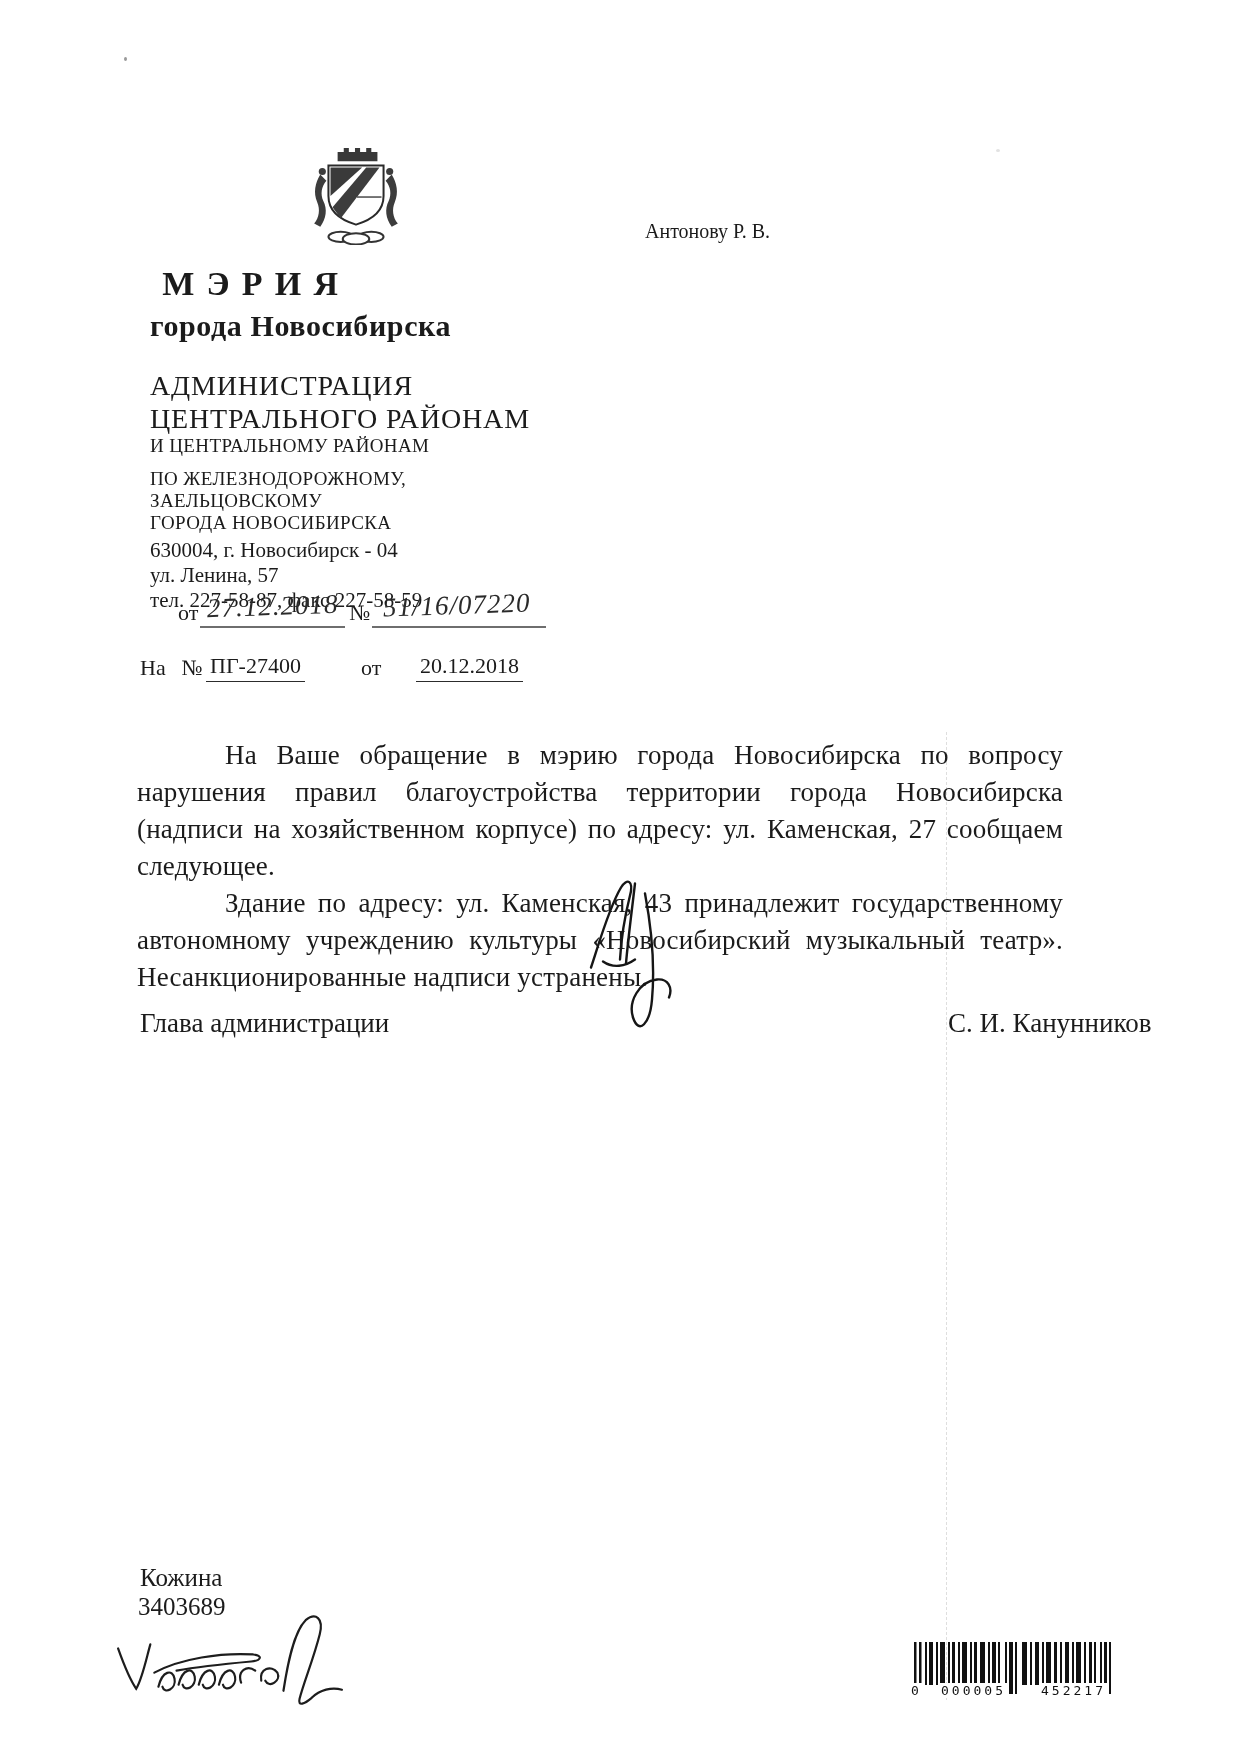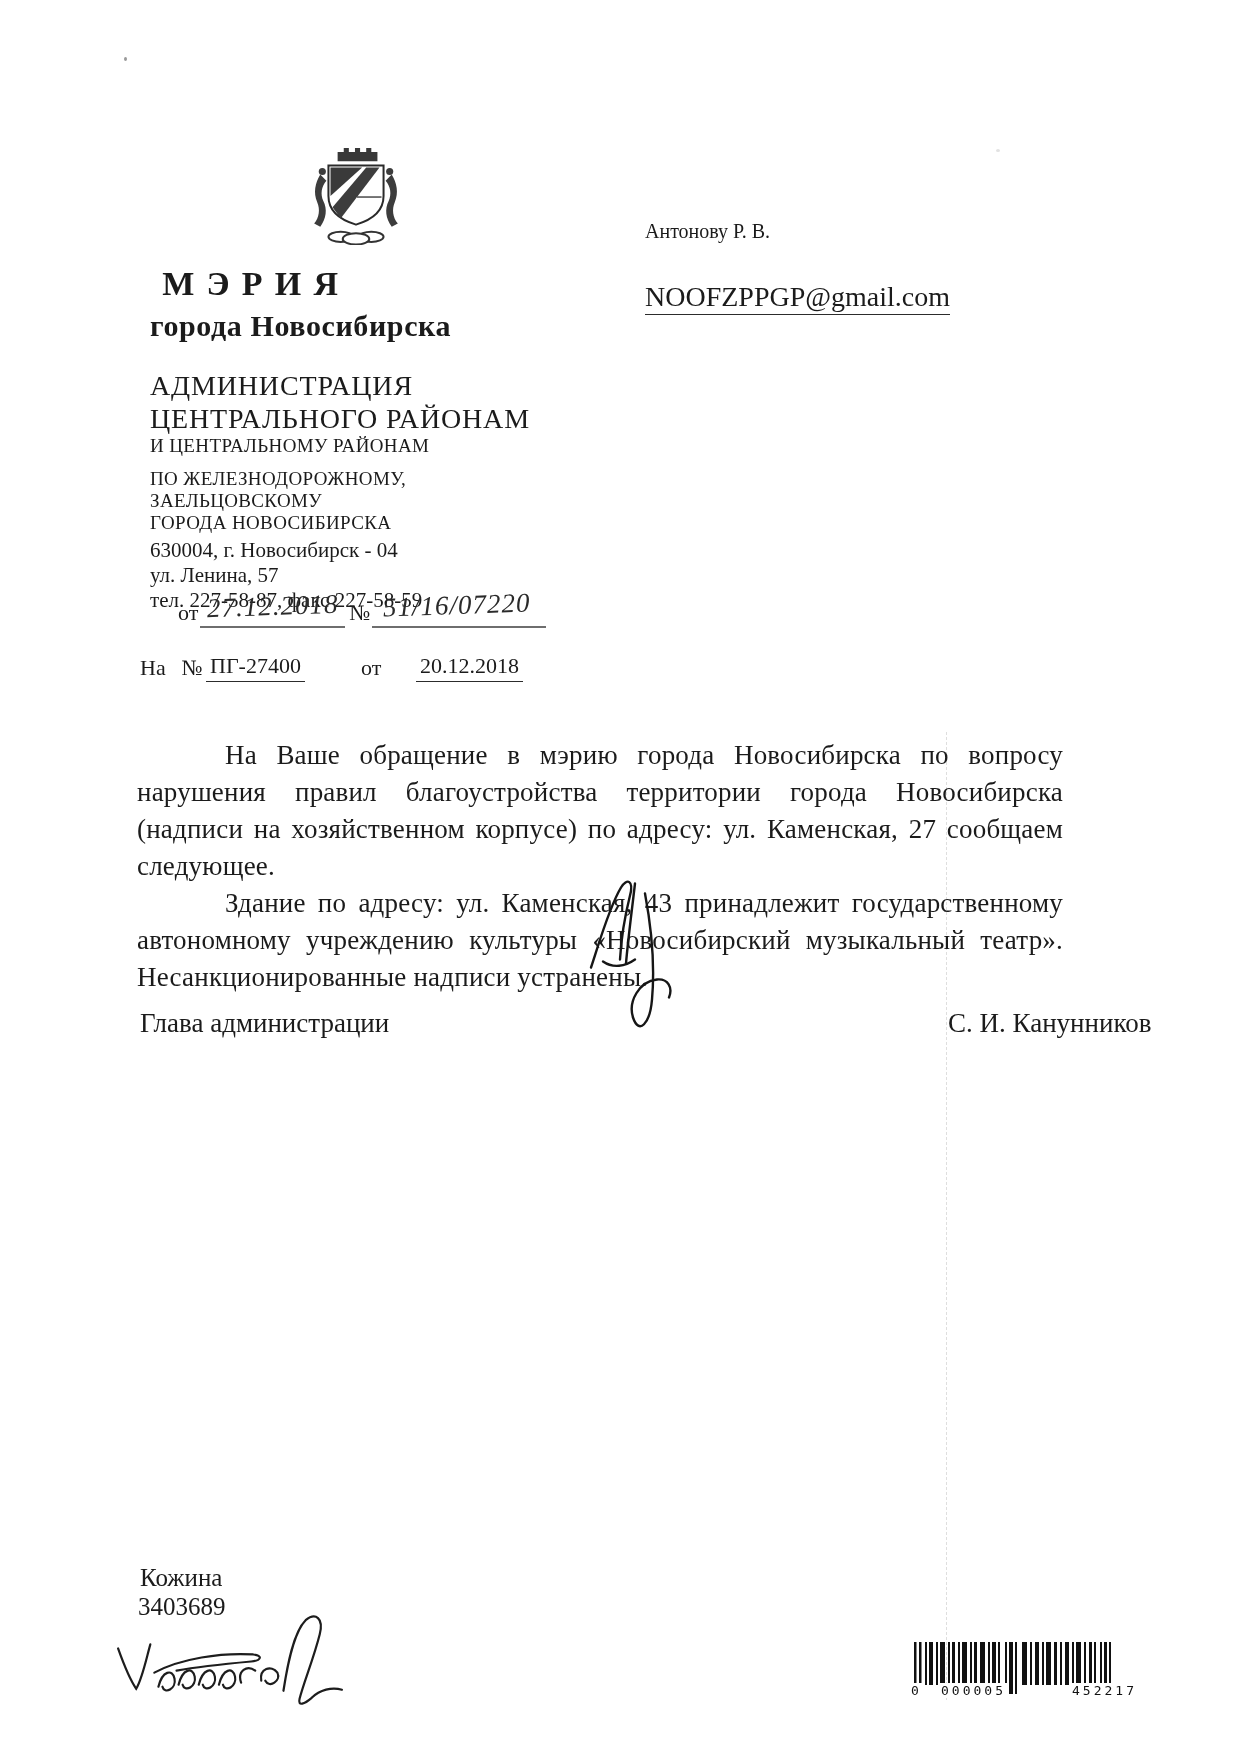--- a/index.html
+++ b/index.html
@@ -92,21 +92,20 @@
     <div class="dept-big">ЦЕНТРАЛЬНОГО РАЙОНАМ</div>
     <div class="dept-small">И ЦЕНТРАЛЬНОМУ РАЙОНАМ</div>
     <div class="dept-small dept3">ПО ЖЕЛЕЗНОДОРОЖНОМУ, ЗАЕЛЬЦОВСКОМУ</div>
     <div class="dept-small">ГОРОДА НОВОСИБИРСКА</div>
     <div class="addr addr1">630004, г. Новосибирск - 04</div>
     <div class="addr">ул. Ленина, 57</div>
     <div class="addr">тел. 227-58-87, факс 227-58-59</div>
   </div>
 
   <div class="abs recipient-name" style="left:645px; top:220px;">Антонову Р. В.</div>
-  <div class="abs recipient-email" style="left:645px; top:281px;">NOOFZPPGP@gmail.com</div>
 
   <span class="abs label" style="left:178px; top:600px;">от</span>
   <span class="abs handwritten" style="left:207px; top:591px;">27.12.2018</span>
   <div class="abs hline" style="left:200px; top:626px; width:145px;"></div>
   <span class="abs label" style="left:349px; top:600px;">№</span>
   <span class="abs handwritten" style="left:383px; top:590px;">51/16/07220</span>
   <div class="abs hline" style="left:372px; top:626px; width:174px;"></div>
 
   <span class="abs label" style="left:140px; top:655px; word-spacing:10px;">На №</span>
   <span class="abs uval" style="left:206px; top:653px;">ПГ-27400</span>
@@ -188,16 +187,16 @@
           <rect x="177" y="0" width="3" height="43"></rect>
         <rect x="182" y="0" width="2" height="43"></rect>
 
         <rect x="188" y="0" width="2" height="52"></rect>
           <rect x="192" y="0" width="3" height="52"></rect>
         <rect x="197" y="0" width="2" height="52"></rect>
       </g>
     </svg>
     <span class="barcode-digit" style="left:-2px;">0</span>
     <span class="barcode-digit" style="left:28px;">000005</span>
-    <span class="barcode-digit" style="left:128px;margin-left:31px;">452217</span>
+    <span class="barcode-digit" style="left:128px;">452217</span>
   </div>
 
 </div>
 
 </body></html>

